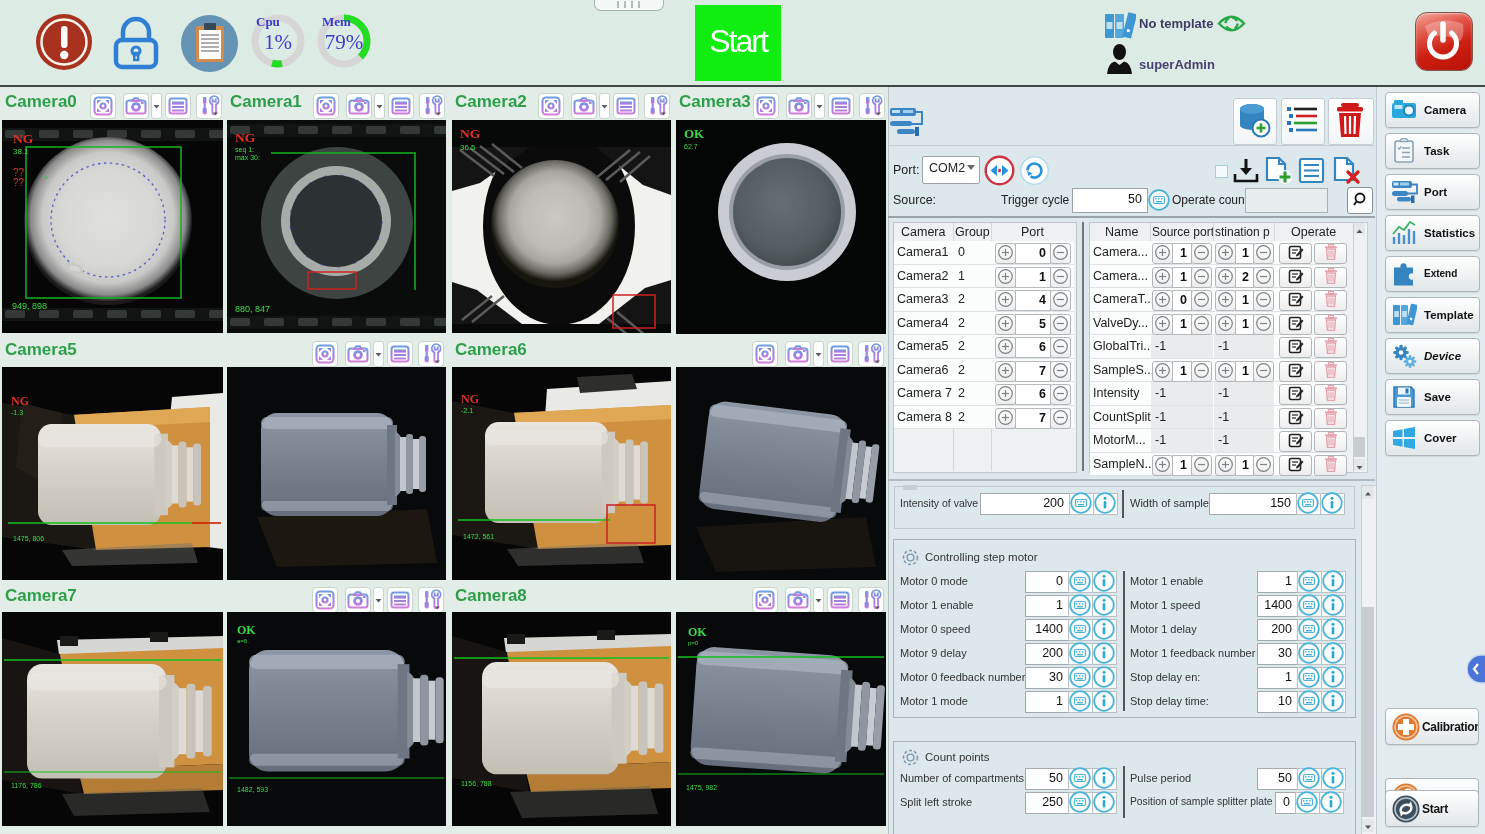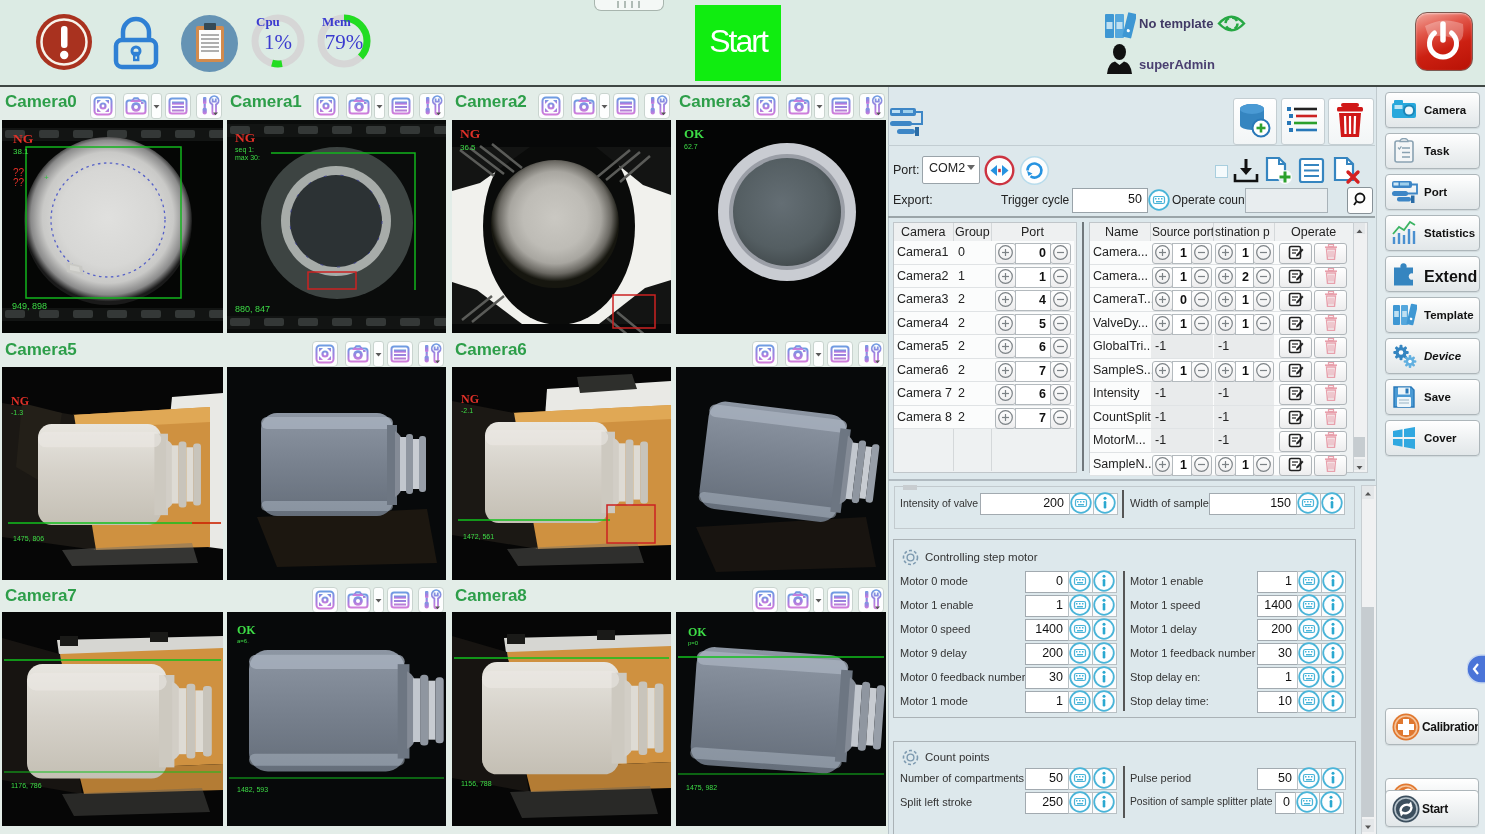--- a/index.html
+++ b/index.html
@@ -734,21 +734,21 @@
       </g>
     </svg>
 <svg class="abs" style="left:1331px;top:154px" width="31" height="32" viewBox="0 0 31 32">
 <path d="M4 4 h12 l6 6 v16 h-18 Z" fill="#fff" stroke="#3585c0" stroke-width="2.2"></path>
 <path d="M16 4 v6 h6" fill="none" stroke="#3585c0" stroke-width="2"></path>
 <g stroke="#d42020" stroke-width="3.4" stroke-linecap="round">
 <line x1="17" y1="18" x2="27" y2="28"></line>
         <line x1="27" y1="18" x2="17" y2="28"></line>
       </g>
     </svg>
-<div class="abs" style="left:893px;top:193px;font-size:12.5px;color:#222;white-space:nowrap;">Export:</div>
+<div class="abs" style="left:893px;top:193px;font-size:12.5px;color:#222;white-space:nowrap;">Source:</div>
 <div class="abs" style="left:1001px;top:193px;font-size:12px;color:#222;white-space:nowrap;">Trigger cycle</div>
 <div class="abs" style="left:1072px;top:188px;width:74px;height:23px;background:#fff;border:1px solid #99a3a9;">
       <div style="position:absolute;right:5px;top:3px;font-size:12.5px;color:#111">50</div>
     </div>
 <div class="abs" style="left:1148px;top:189px"><svg width="22" height="22" viewBox="0 0 22 22">
 <circle cx="11" cy="11" r="9.8" fill="#fdfeff" stroke="#49b4d8" stroke-width="1.8"></circle>
 <rect x="5.5" y="7.5" width="11" height="7" rx="1.5" fill="none" stroke="#49b4d8" stroke-width="1.2"></rect>
 <g fill="#49b4d8">
           <rect x="7" y="9" width="1.5" height="1.5"></rect>
           <rect x="10" y="9" width="1.5" height="1.5"></rect>
@@ -1719,21 +1719,21 @@
             <line x1="23" y1="24" x2="23" y2="11"></line>
           </g>
 <path d="M2 14 L8 7 L13 10 L19 2 L24 5" fill="none" stroke="#3cb464" stroke-width="1.8"></path>
         </svg></div>
       <div style="position:absolute;left:38px;top:11px;font-size:11.5px;font-weight:bold;color:#111;white-space:nowrap">Statistics</div>
     </div>
 <div class="abs" style="left:1385px;top:256px;width:93px;height:34px;background:linear-gradient(#ffffff,#eef1f2 55%,#e2e7e9);border:1px solid #adb6ba;border-radius:4px;box-shadow:0 1px 1px rgba(0,0,0,0.08);overflow:hidden;">
       <div style="position:absolute;left:5px;top:4px"><svg width="26" height="26" viewBox="0 0 26 26">
 <path d="M3 9 h6.5 a3.2 3.2 0 1 1 6 0 H22 v6 a3.2 3.2 0 1 0 0 6 v6 H3 Z" transform="translate(0,-2.5)" fill="#3585c0"></path>
         </svg></div>
-      <div style="position:absolute;left:38px;top:11px;font-size:16px;font-weight:bold;color:#111;white-space:nowrap">Extend</div>
+      <div style="position:absolute;left:38px;top:11px;font-size:10px;font-weight:bold;color:#111;white-space:nowrap">Extend</div>
     </div>
 <div class="abs" style="left:1385px;top:297px;width:93px;height:34px;background:linear-gradient(#ffffff,#eef1f2 55%,#e2e7e9);border:1px solid #adb6ba;border-radius:4px;box-shadow:0 1px 1px rgba(0,0,0,0.08);overflow:hidden;">
       <div style="position:absolute;left:5px;top:4px"><svg width="26" height="26" viewBox="0 0 26 26">
 <rect x="2" y="3" width="7" height="20" rx="1" fill="#3e97d3"></rect>
           <rect x="3.2" y="9" width="4.6" height="6" fill="#bfe0f2"></rect>
 <rect x="10" y="3" width="7" height="20" rx="1" fill="#54a7dd"></rect>
           <rect x="11.2" y="9" width="4.6" height="6" fill="#bfe0f2"></rect>
 <g transform="rotate(13 21 13)">
             <rect x="17.5" y="2" width="7" height="21" rx="1" fill="#3e97d3"></rect>
             <circle cx="21" cy="17" r="1.3" fill="#fff"></circle>

